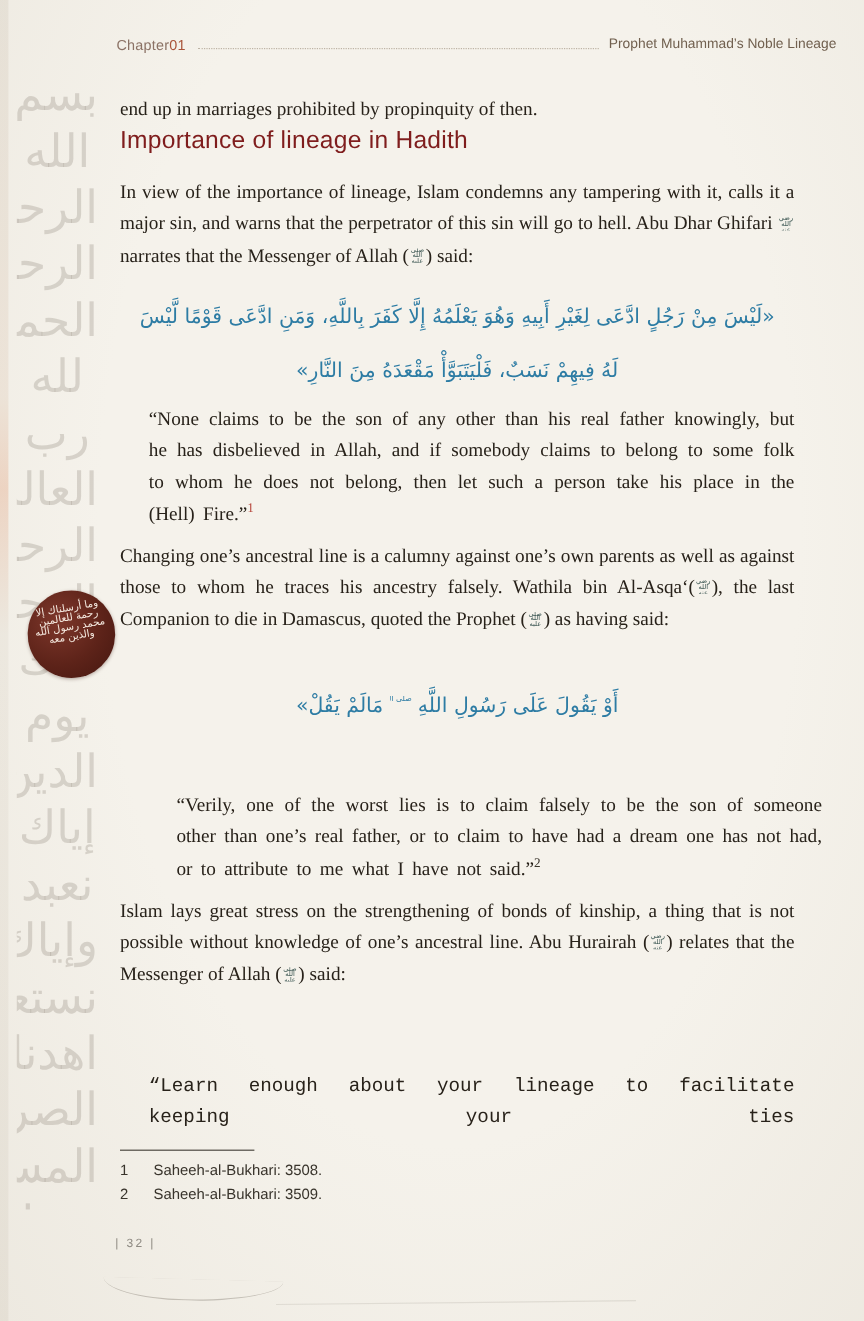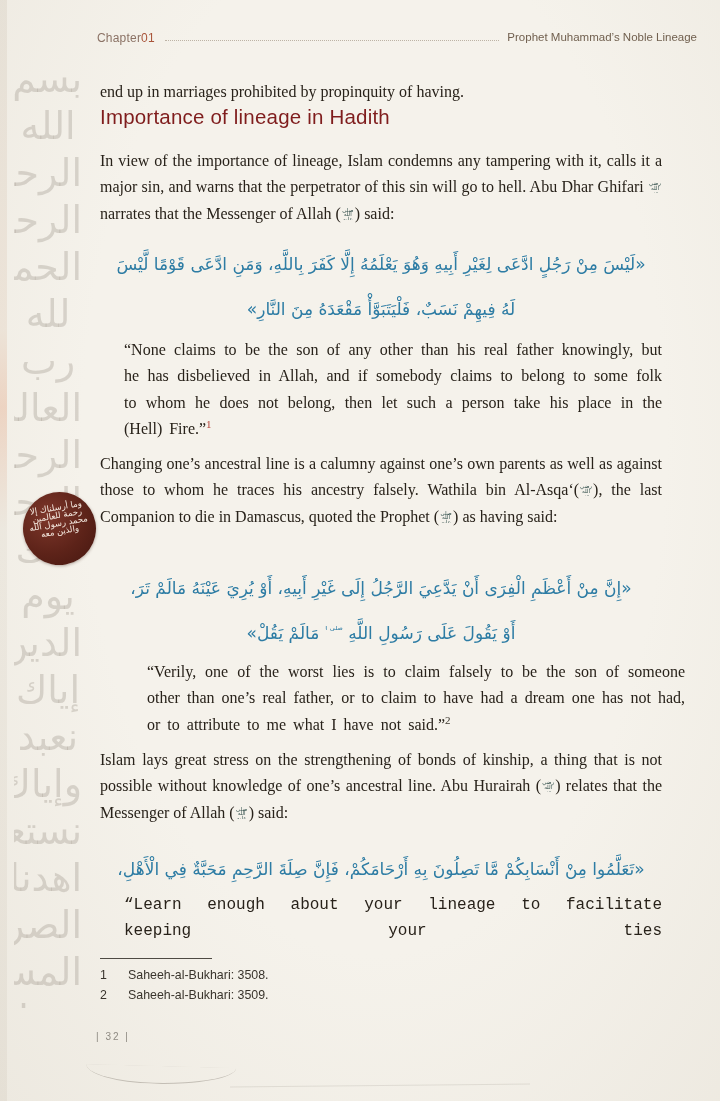--- a/index.html
+++ b/index.html
@@ -108,46 +108,44 @@
 <div class="left-edge"></div>
 <div class="watermark">بسم الله الرحمن الرحيم الحمد لله رب العالمين الرحمن الرحيم ملك يوم الدين إياك نعبد وإياك نستعين اهدنا الصراط المستقيم صراط الذين أنعمت عليهم غير المغضوب عليهم ولا الضالين</div>
 <div class="medallion">وما أرسلناك إلا رحمة للعالمين محمد رسول الله والذين معه</div>
 
 <div class="header-row">
   <span class="chapter-label"><span>Chapter</span><span class="num">01</span></span>
   <span class="header-dots"></span>
   <span class="header-right">Prophet Muhammad’s Noble Lineage</span>
 </div>
 
-<div class="col body-text intro">end up in marriages prohibited by propinquity of having.</div>
+<div class="col body-text intro">end up in marriages prohibited by propinquity of then.</div>
 
 <div class="col heading">Importance of lineage in Hadith</div>
 
 <p class="col body-text para1"><span>In view of the importance of lineage, Islam condemns any tampering with it, calls it a major sin, and warns that the perpetrator of this sin will go to hell. Abu Dhar Ghifari </span><span class="emblem small">رضي الله عنه</span><span> narrates that the Messenger of Allah (</span><span class="emblem small">صلى الله عليه وسلم</span><span>) said:</span></p>
 
 <div class="col arabic arabic1">
   <div class="line">«لَيْسَ مِنْ رَجُلٍ ادَّعَى لِغَيْرِ أَبِيهِ وَهُوَ يَعْلَمُهُ إِلَّا كَفَرَ بِاللَّهِ، وَمَنِ ادَّعَى قَوْمًا لَّيْسَ</div>
   <div class="line">لَهُ فِيهِمْ نَسَبٌ، فَلْيَتَبَوَّأْ مَقْعَدَهُ مِنَ النَّارِ»</div>
 </div>
 
 <p class="col body-text trans trans1"><span>“None claims to be the son of any other than his real father knowingly, but he has disbelieved in Allah, and if somebody claims to belong to some folk to whom he does not belong, then let such a person take his place in the (Hell) Fire.”</span><span class="sup sup-red">1</span></p>
 
 <p class="col body-text para2"><span>Changing one’s ancestral line is a calumny against one’s own parents as well as against those to whom he traces his ancestry falsely. Wathila bin Al-Asqa‘(</span><span class="emblem small">رضي الله عنه</span><span>), the last Companion to die in Damascus, quoted the Prophet (</span><span class="emblem small">صلى الله عليه وسلم</span><span>) as having said:</span></p>
 
 <div class="col arabic arabic2">
-  <div class="line">«إِنَّ مِنْ أَعْظَمِ الْفِرَى أَنْ يَدَّعِيَ الرَّجُلُ إِلَى غَيْرِ أَبِيهِ، أَوْ يُرِيَ عَيْنَهُ مَالَمْ تَرَ،</div>
   <div class="line"><span>أَوْ يَقُولَ عَلَى رَسُولِ اللَّهِ </span><span class="emblem blue">صلى الله عليه وسلم</span><span> مَالَمْ يَقُلْ»</span></div>
 </div>
 
 <p class="col body-text trans trans2"><span>“Verily, one of the worst lies is to claim falsely to be the son of someone other than one’s real father, or to claim to have had a dream one has not had, or to attribute to me what I have not said.”</span><span class="sup sup-dark">2</span></p>
 
 <p class="col body-text para3"><span>Islam lays great stress on the strengthening of bonds of kinship, a thing that is not possible without knowledge of one’s ancestral line. Abu Hurairah (</span><span class="emblem small">رضي الله عنه</span><span>) relates that the Messenger of Allah (</span><span class="emblem small">صلى الله عليه وسلم</span><span>) said:</span></p>
 
 <div class="col arabic arabic3">
-  <div class="line">«تَعَلَّمُوا مِنْ أَنْسَابِكُمْ مَّا تَصِلُونَ بِهِ أَرْحَامَكُمْ، فَإِنَّ صِلَةَ الرَّحِمِ مَحَبَّةٌ فِي الْأَهْلِ،</div>
 </div>
 
 <p class="col body-text trans trans3">“Learn enough about your lineage to facilitate keeping your ties</p>
 
 <div class="fn-rule"></div>
 
 <div class="footnotes">
   <div class="fn-row">
     <span class="fn-num">1</span>
     <span>Saheeh-al-Bukhari: 3508.</span>

